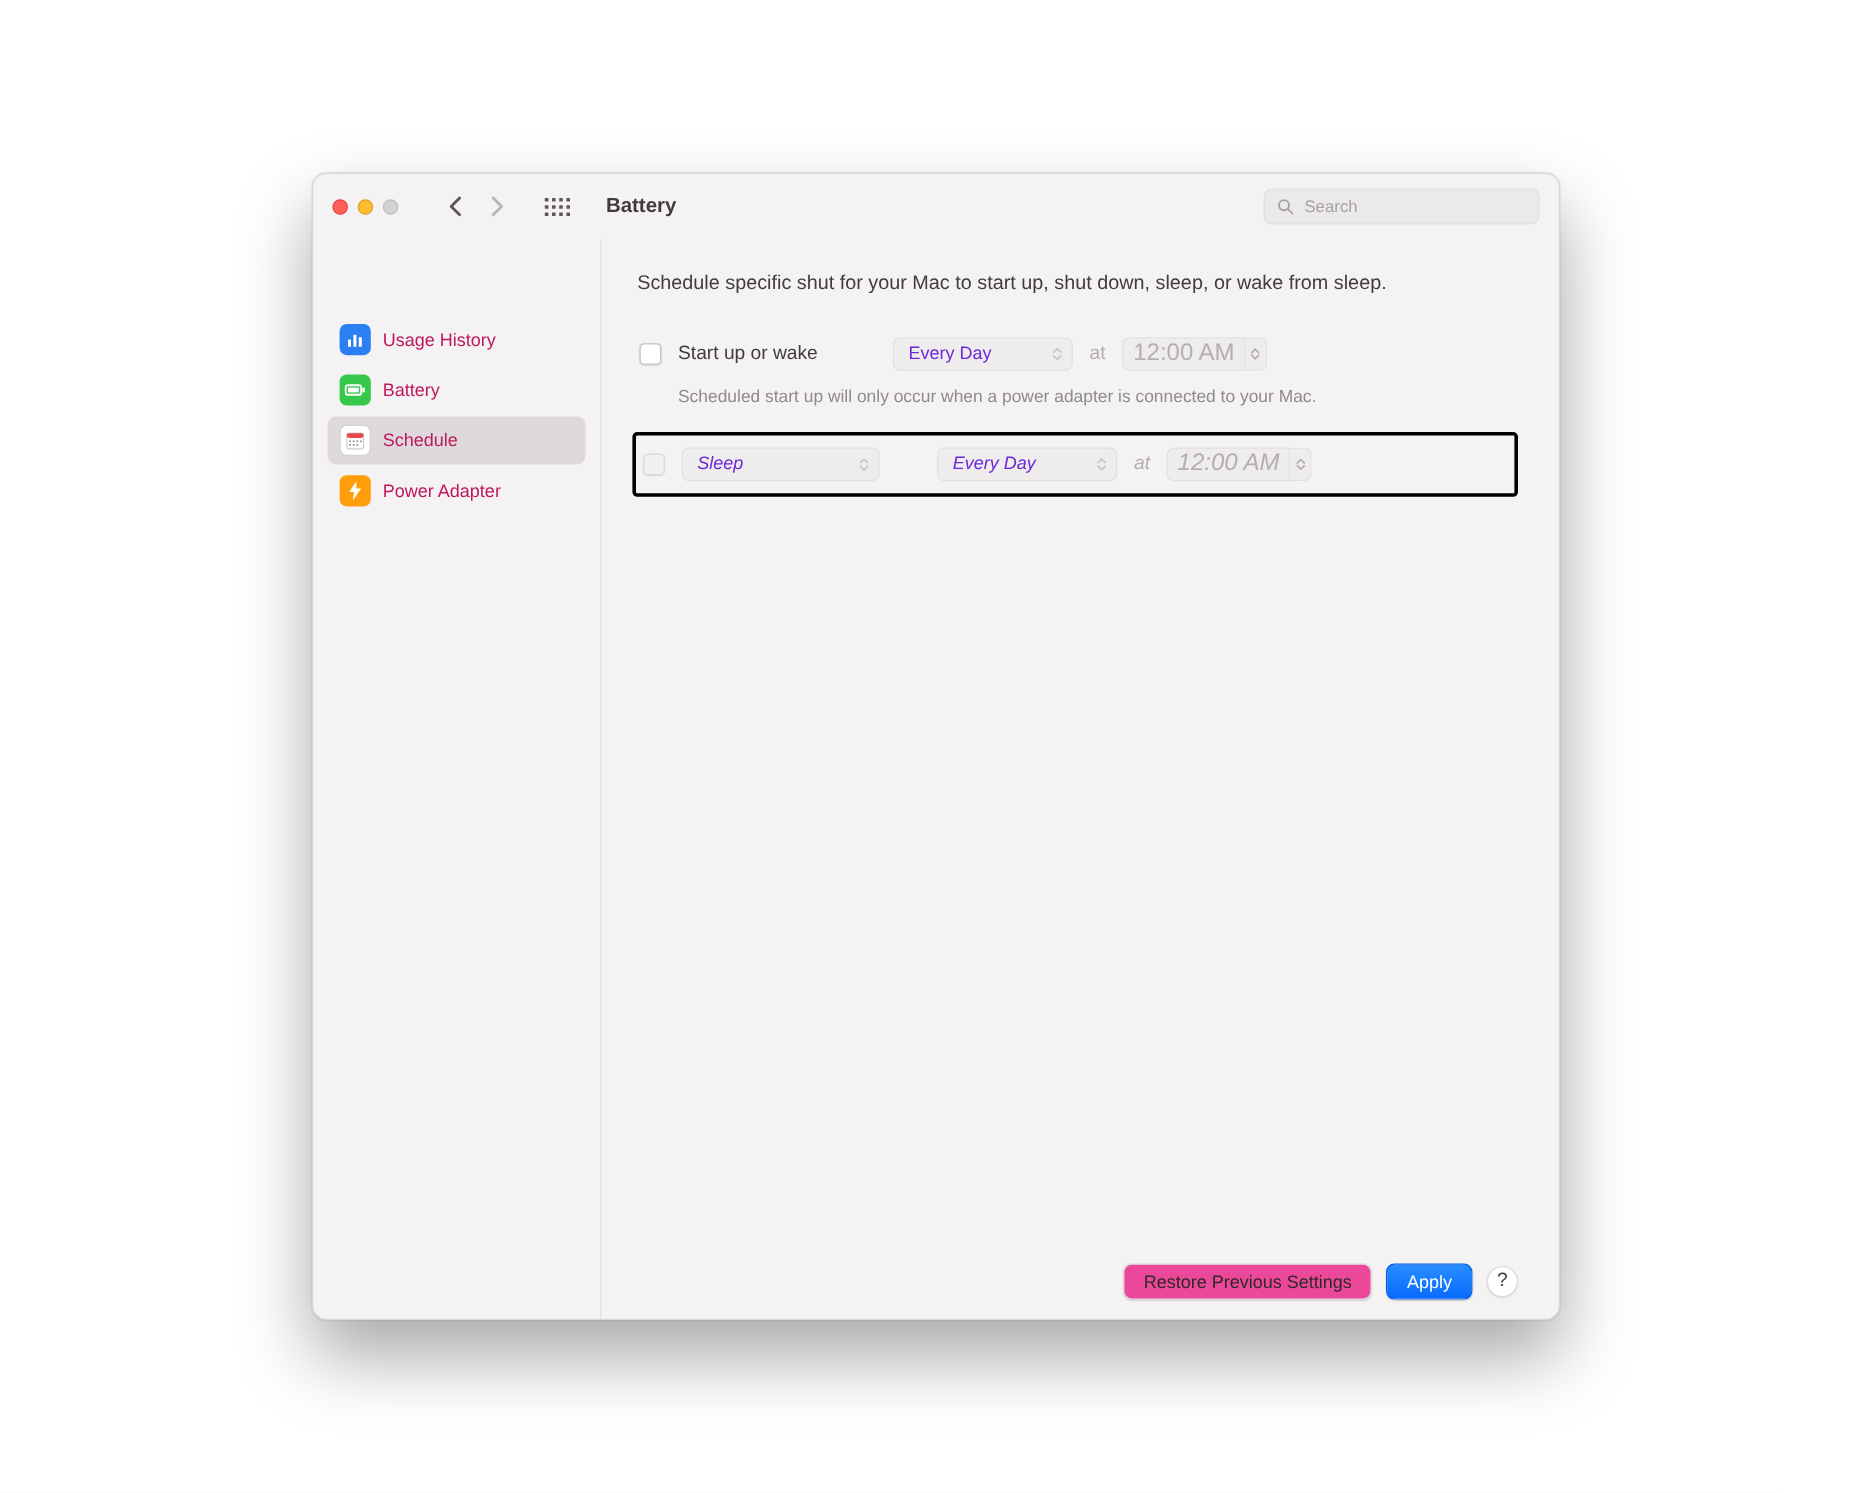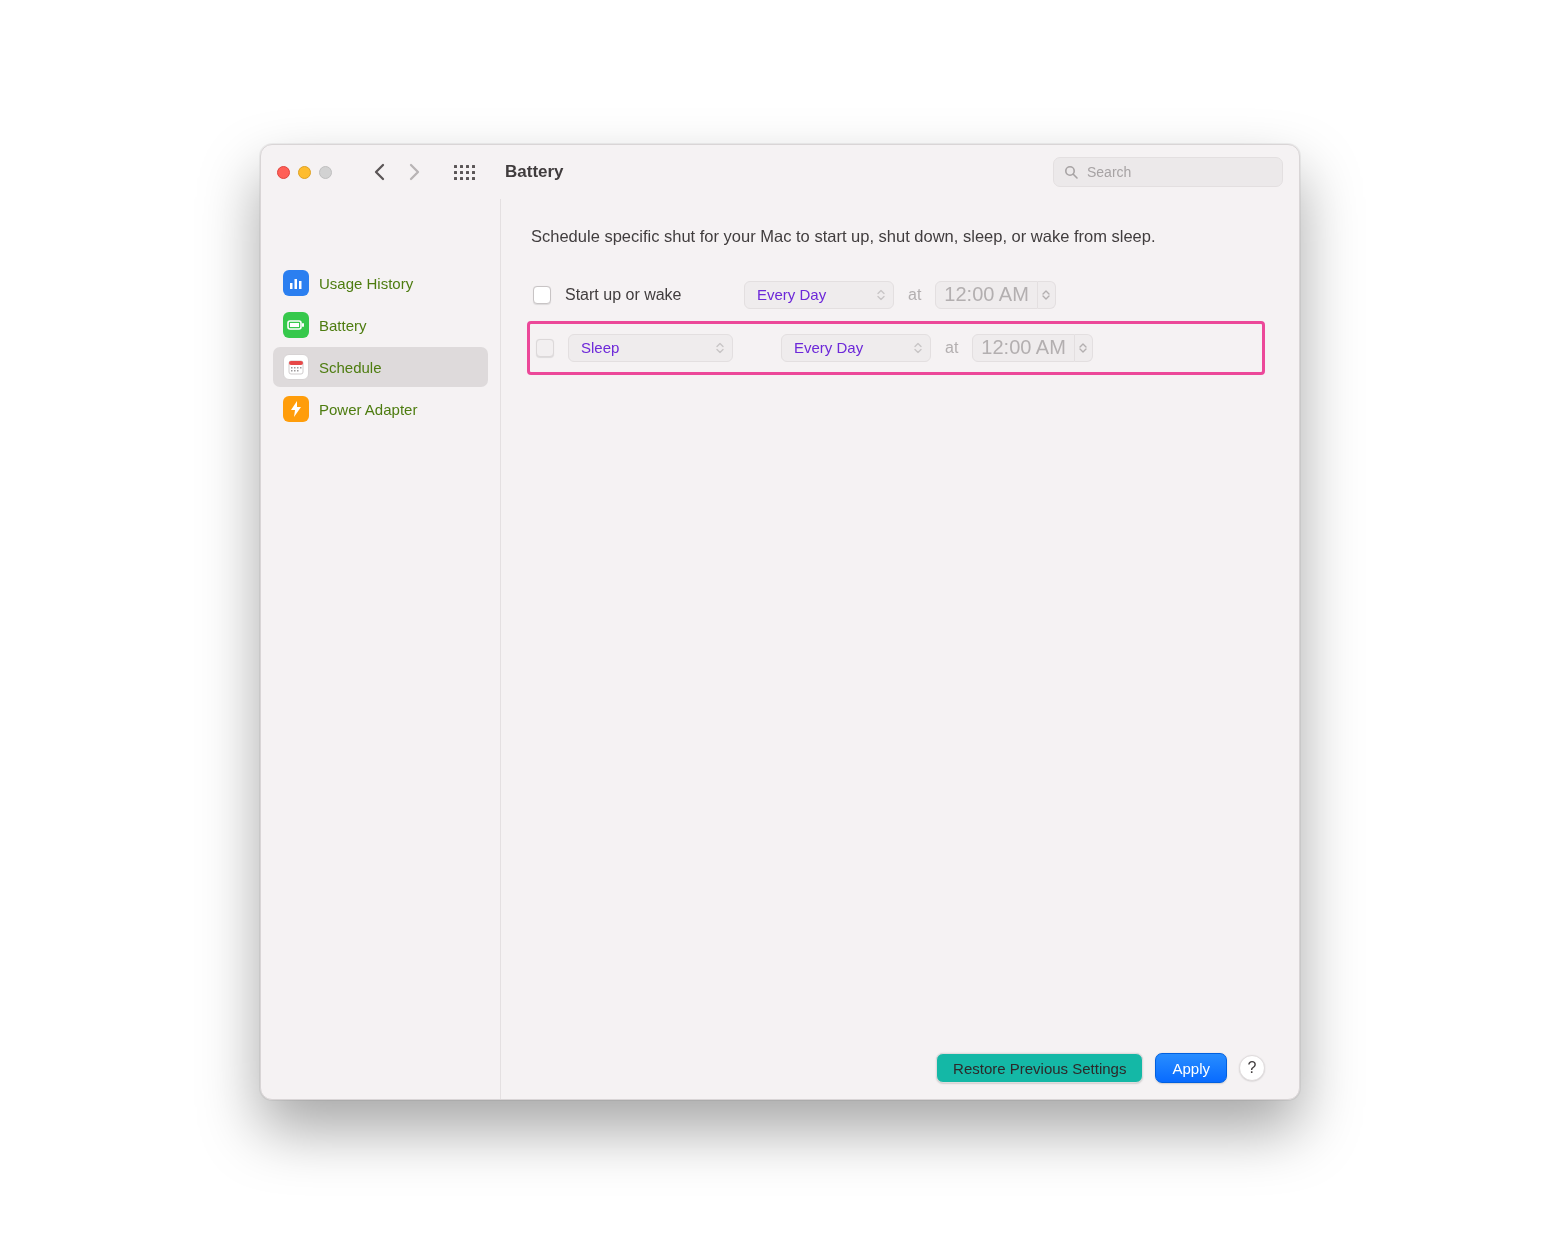--- a/index.html
+++ b/index.html
@@ -74,42 +74,42 @@
   .battery-fill {
     position: absolute; top: 0; left: 0; bottom: 0; width: 72%;
     background: linear-gradient(180deg, #3de23a 0%, #1fb51f 45%, #159815 46%, #2cc32c 100%);
     box-shadow: inset 0 1px 0 rgba(255,255,255,0.45);
   }
   .charging-label { font-size: 17px; font-weight: 700; color: #2d292a; margin-top: 22px; }
   .subtle-label { font-size: 14px; color: #7a7677; margin-top: 4px; }
   .side-list { margin-top: 44px; padding: 0 12px; display: flex; flex-direction: column; gap: 2px; }
   .side-item {
     display: flex; align-items: center; gap: 10px; padding: 7px 10px; border-radius: 7px;
-    font-size: 15px; color: #4d7c0f; cursor: default;
+    font-size: 15px; color: #be185d; cursor: default;
   }
   .side-item.selected { background: #dedadb; }
   .side-icon {
     width: 26px; height: 26px; border-radius: 6px; display: flex; align-items: center; justify-content: center;
     color: #fff; flex-shrink: 0;
   }
   .si-blue   { background: #2b7ff0; }
   .si-green  { background: #36c84b; }
   .si-orange { background: #ff9d0a; }
   .si-white  { background: #ffffff; border: 0.5px solid #d7d3d4; color: #d94141; }
 
   .content { flex: 1; padding: 26px 34px 16px 30px; display: flex; flex-direction: column; min-height: 0; }
   .intro { font-size: 16.5px; color: #413d3e; line-height: 1.45; margin-bottom: 24px; }
 
   .schedule-rows { display: flex; flex-direction: column; }
 
   .row {
     display: flex; align-items: center; gap: 14px; padding: 8px 2px;
   }
   .row.highlight {
-    border: 3px solid #ec4899; border-radius: 4px; padding: 10px 24px 10px 2px; margin-top: 4px; margin-left: -4px;
+    border: 3px solid #000000; border-radius: 4px; padding: 10px 24px 10px 2px; margin-top: 4px; margin-left: -4px; font-style: italic;
   }
   .checkbox {
     width: 18px; height: 18px; background: #fff; border: 1px solid #c8c4c5;
     border-radius: 4px; flex-shrink: 0;
     box-shadow: 0 0.5px 1px rgba(0,0,0,0.1);
   }
   .checkbox.disabled { background: #f2eff0; border-color: #dcd8d9; }
   .row-label { font-size: 16px; color: #413d3e; min-width: 165px; }
   .row-action-select {
     height: 28px; background: #fff; border: 1px solid #dad6d7; border-radius: 6px;
@@ -143,21 +143,21 @@
   .time-field.disabled .time-val,
   .time-field.disabled .time-step { background: #efeced; color: #b3afb0; border-color: #e3dfe0; box-shadow:none; }
   .hint { font-size: 14.5px; color: #8f8b8c; line-height: 1.45; margin: 4px 0 14px 34px; max-width: 560px; }
 
   .footer { margin-top: auto; display: flex; align-items: center; justify-content: flex-end; gap: 12px; padding-top: 10px; }
   .btn {
     height: 30px; padding: 0 16px; border-radius: 7px; font-size: 15px; display: inline-flex;
     align-items: center; justify-content: center; cursor: default;
     box-shadow: 0 0.5px 1.5px rgba(0,0,0,0.15);
   }
-  .btn-default { background: #14b8a6; color: #2d292a; border: 0.5px solid #e0dcdd; }
+  .btn-default { background: #ec4899; color: #2d292a; border: 0.5px solid #e0dcdd; }
   .btn-primary { background: linear-gradient(#288dff,#086bff); color: #fff; border: 0.5px solid #0060e0; }
   .help-btn {
     width: 26px; height: 26px; border-radius: 50%; background: #fff;
     display: flex; align-items: center; justify-content: center; font-size: 16px; color: #413d3e;
     box-shadow: 0 0.5px 1.5px rgba(0,0,0,0.15); border: 0.5px solid #e0dcdd;
   }
   svg { display: block; }
 </style>
 </head>
 <body>
@@ -286,20 +286,21 @@
             <div class="time-step">
               <svg width="8" height="5" viewBox="0 0 8 5">
                   <path d="M1 4 L4 1 L7 4" stroke="currentColor" stroke-width="1.4" fill="none" stroke-linecap="round" stroke-linejoin="round"></path>
                 </svg>
               <svg width="8" height="5" viewBox="0 0 8 5">
                   <path d="M1 1 L4 4 L7 1" stroke="currentColor" stroke-width="1.4" fill="none" stroke-linecap="round" stroke-linejoin="round"></path>
                 </svg>
             </div>
           </div>
         </div>
+        <div class="hint">Scheduled start up will only occur when a power adapter is connected to your Mac.</div>
 
         <div class="row highlight">
           <div class="checkbox disabled" style="margin-left:4px;"></div>
           <div class="row-action-select disabled" style="min-width:165px;">
             <span>Sleep</span>
             <span class="updown-arrows disabled">
               <svg width="8" height="5" viewBox="0 0 8 5">
                   <path d="M1 4 L4 1 L7 4" stroke="currentColor" stroke-width="1.4" fill="none" stroke-linecap="round" stroke-linejoin="round"></path>
                 </svg>
               <svg width="8" height="5" viewBox="0 0 8 5">

